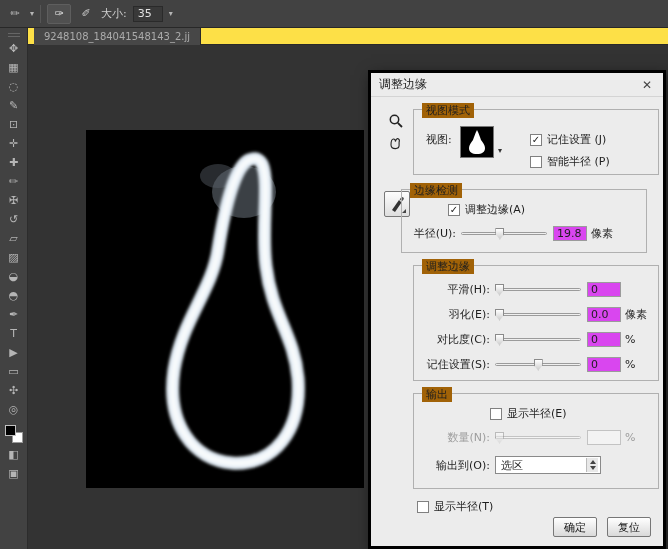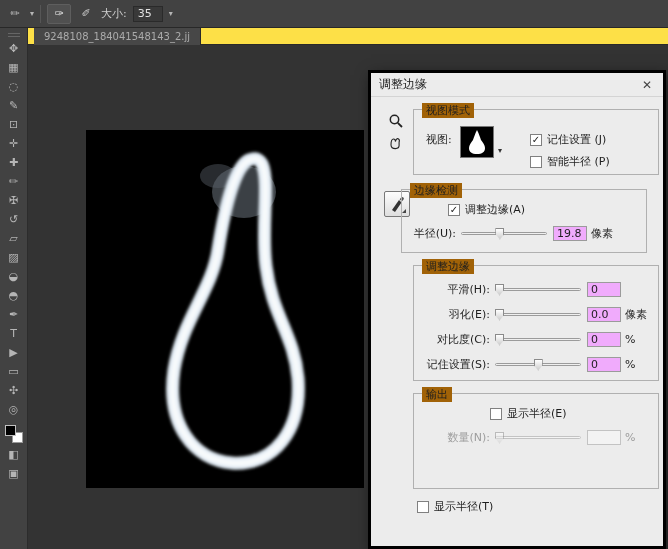--- a/index.html
+++ b/index.html
@@ -68,21 +68,21 @@
   .cbrow{position:absolute;display:flex;align-items:center}
 
   .row{position:absolute;display:flex;align-items:center}
   .rlbl{text-align:right;margin-right:5px;flex:0 0 auto}
 
   .slider{position:relative;width:86px;height:14px;flex:0 0 86px}
   .track{position:absolute;left:0;right:0;top:5px;height:3px;background:#efefef;
          border:1px solid #9b9b9b;border-radius:2px}
   .thumb{position:absolute;top:1px;width:9px;height:12px;background:linear-gradient(#ffffff,#cccccc);
          border:1px solid #8a8a8a;clip-path:polygon(0 0,100% 0,100% 55%,50% 100%,0 55%)}
-  .val{width:34px;height:15px;border:1px solid #9b9b9b;background:#f0abfc;display:flex;
+  .val{width:34px;height:15px;border:1px solid #9b9b9b;background:#d946ef;display:flex;
        align-items:center;padding-left:3px;margin-left:6px;flex:0 0 34px}
   .unit{margin-left:4px}
 
   .dis .track{background:#f4f4f4;border-color:#c3c3c3}
   .dis .thumb{opacity:.5}
   .dis-txt{color:#9d9d9d}
   .dis-val{border-color:#c3c3c3;background:#f3f3f3}
 
   #viewthumb{position:absolute;left:46px;top:16px;width:34px;height:32px;background:#000;
              border:1px solid #777}
@@ -287,20 +287,34 @@
     </div>
     <div class="row dis" style="left:6px;top:36px;right:4px">
       <span class="rlbl dis-txt" style="width:70px">数量(N):</span>
       <div class="slider">
         <div class="track"></div>
         <div class="thumb" style="left:0%"></div>
       </div>
       <span class="val dis-val"></span>
       <span class="unit dis-txt">%</span>
     </div>
+    <div class="row" style="left:6px;top:62px;right:4px">
+      <span class="rlbl" style="width:70px">输出到(O):</span>
+      <div class="combo">
+        <span>选区</span>
+        <span class="spin">
+          <span class="tri-up"></span>
+          <span class="tri-dn"></span>
+        </span>
+      </div>
+    </div>
   </div>
 
   <div class="cbrow" id="rememberrow">
     <span class="cb"></span>
     <span>显示半径(T)</span>
   </div>
 
+  <div id="btnrow">
+    <div class="btn">确定</div>
+    <div class="btn">复位</div>
+  </div>
 </div>
 
 </body></html>

